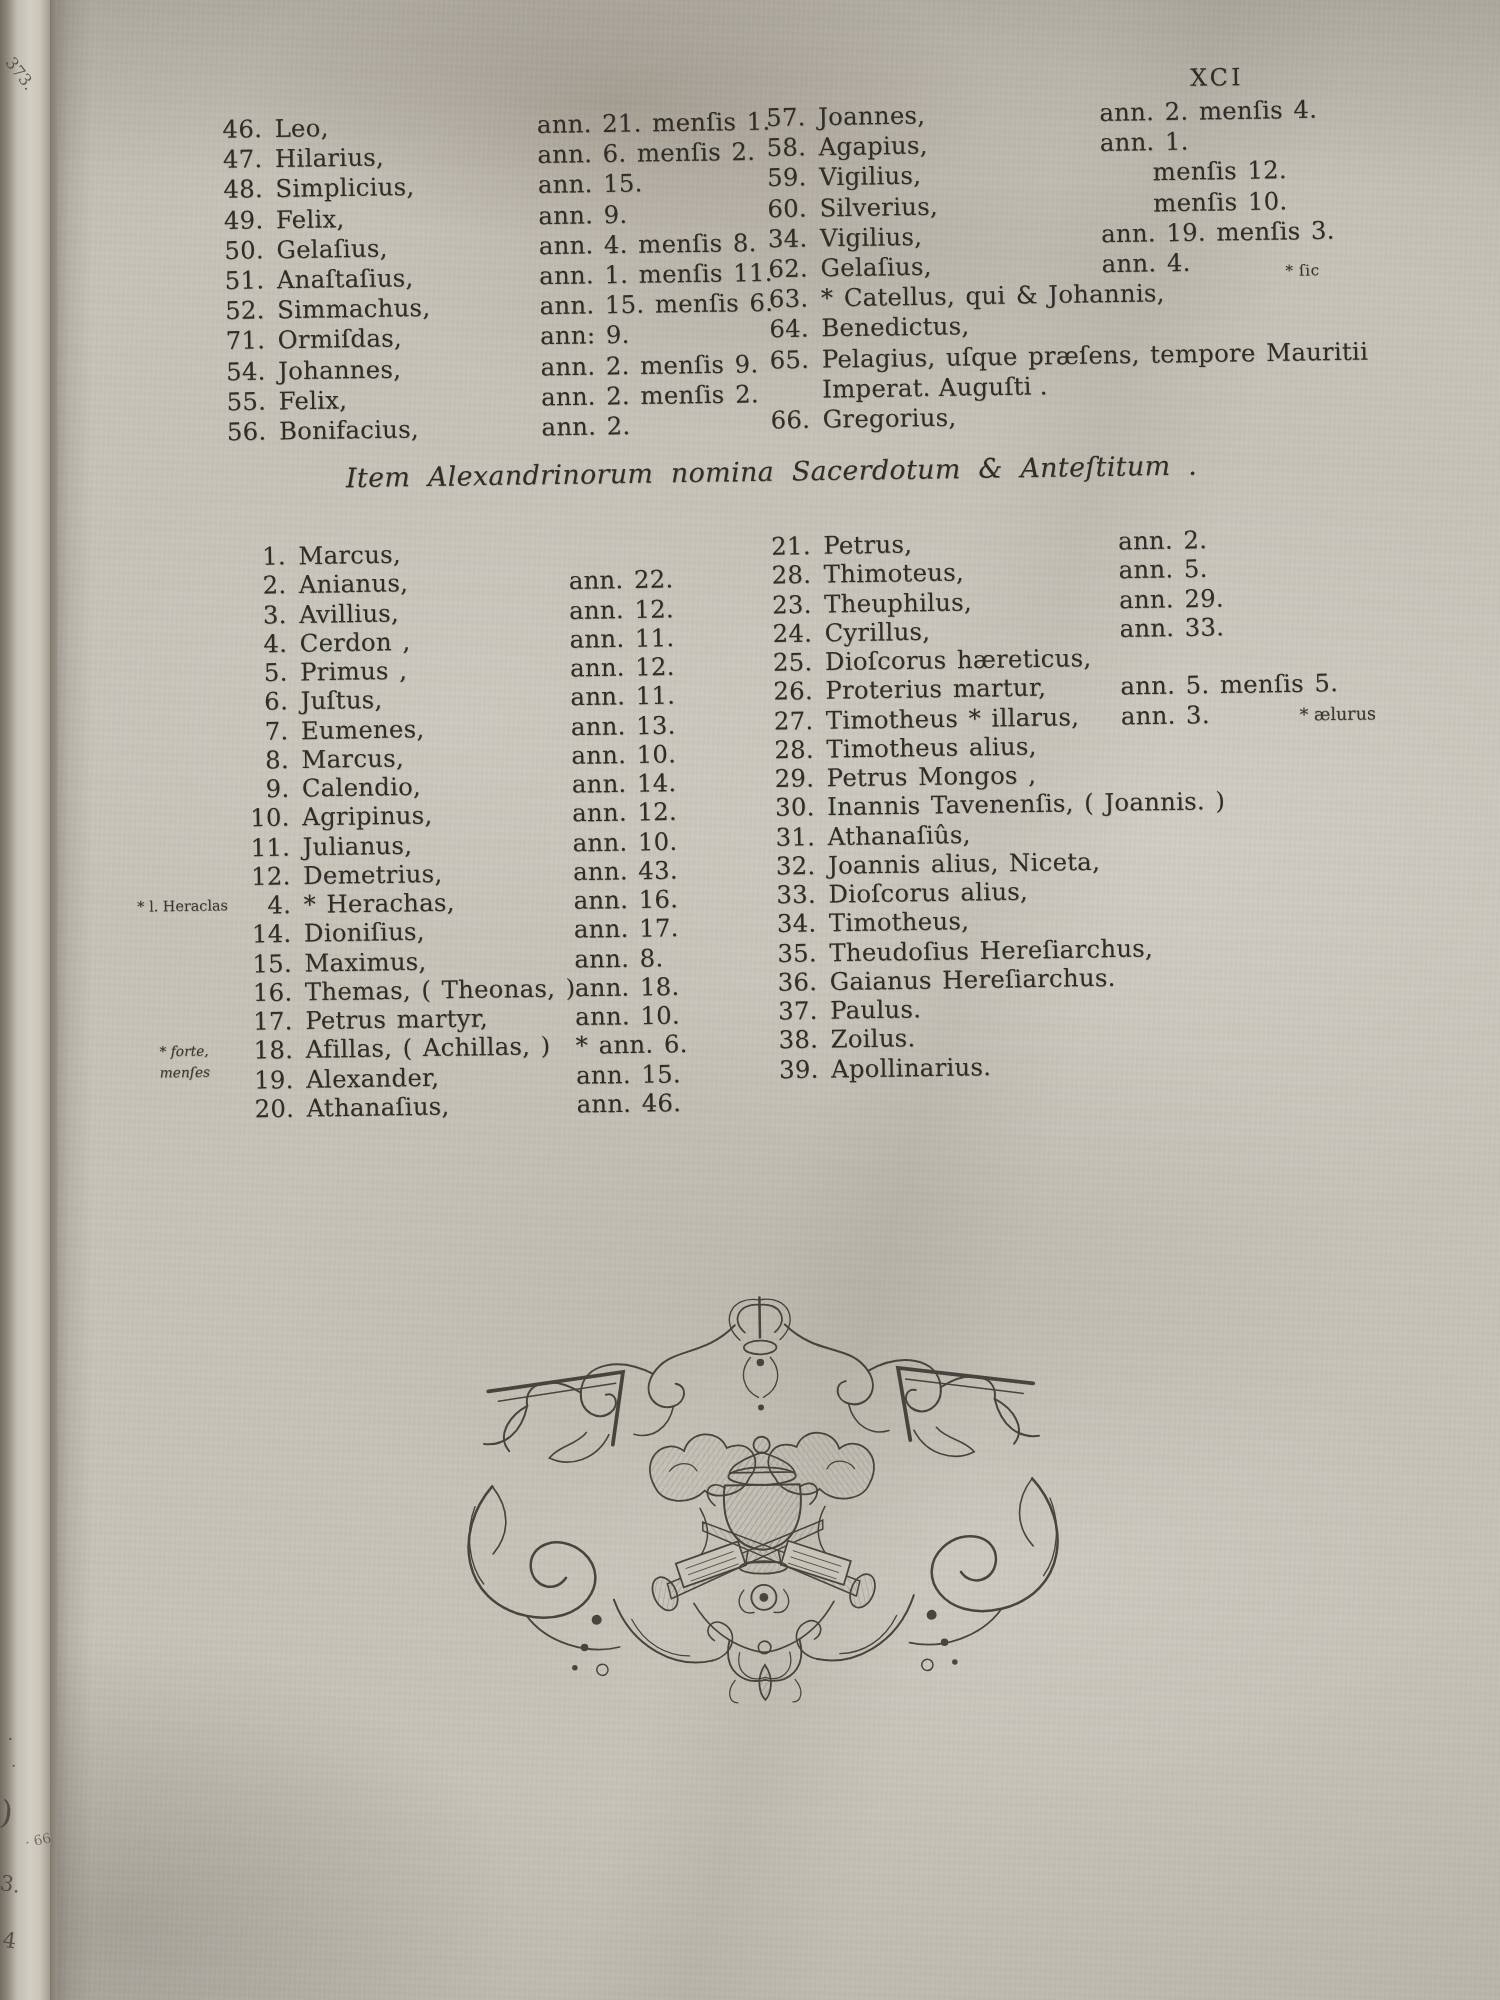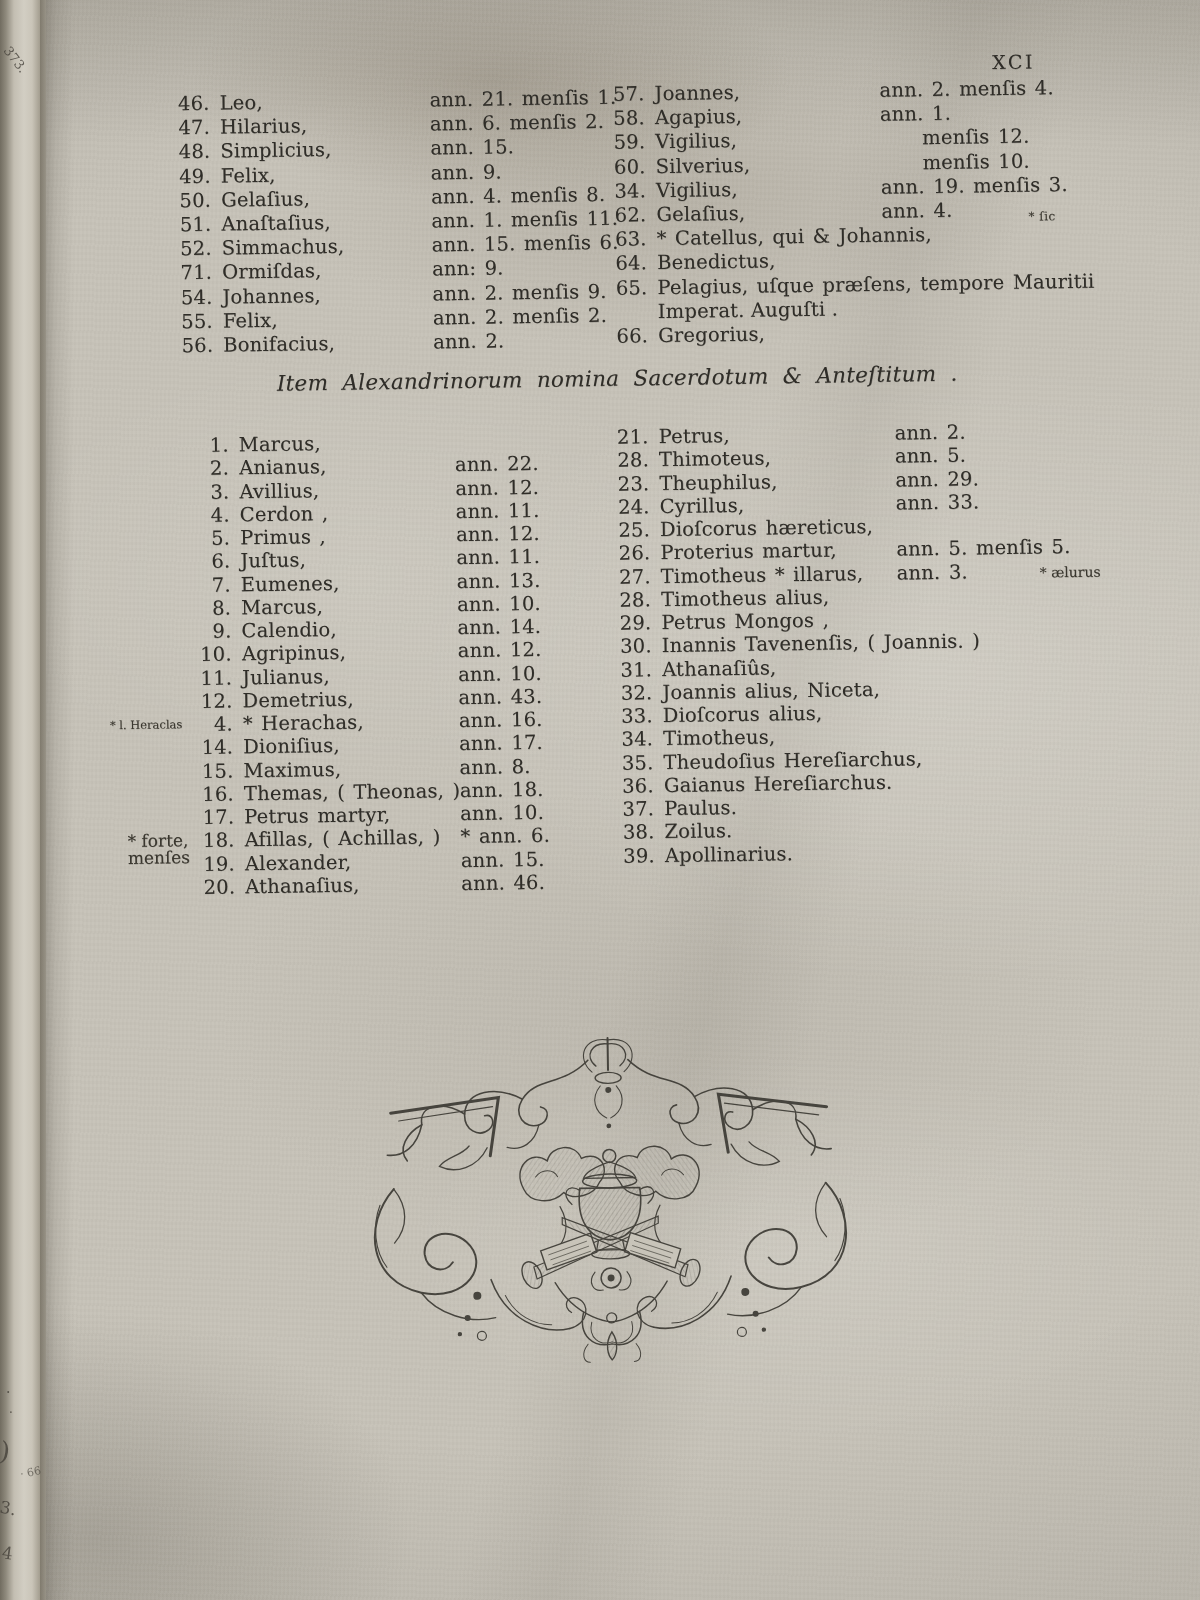--- a/index.html
+++ b/index.html
@@ -45,21 +45,21 @@
   }
   
   .content{
     position:absolute;inset:0;
     transform:rotate(-0.85deg);
     transform-origin:600px 800px;
     text-shadow:0.3px 0.4px 0.6px rgba(48,45,40,.35);
   }
   .pagenum{
     position:absolute;left:963px;top:57px;
-    font-size:19px;letter-spacing:2.5px;margin-left:40px;
+    font-size:19px;letter-spacing:2.5px;
   }
   .col{position:absolute;white-space:nowrap;font-size:19.5px;letter-spacing:.2px;}
   .col .row{position:relative;min-height:24.2px;line-height:24.2px;}
   .l2 .row{min-height:23.25px;line-height:23.25px;}
   .num{display:inline-block;width:37px;text-align:right;margin-right:10px;}
   .nm{word-spacing:2px;}
   .nm2{display:block;margin-left:47px;}
   .ann{position:absolute;left:257px;top:0;word-spacing:2px;}
   .l1l{left:183px;top:86px;width:430px;}
   .l1r{left:618px;top:83px;width:575px;}
@@ -70,21 +70,21 @@
   .l2r .ann{left:283px;}
   .heading{
     position:absolute;left:283px;top:366px;
     font-style:italic;font-size:21.5px;
     word-spacing:7px;letter-spacing:.3px;white-space:nowrap;
   }
   .mnote{position:absolute;color:#3a372f;}
   .mn-sic{left:1037px;top:216px;font-size:12px;letter-spacing:.5px;}
   .mn-aelurus{left:1043px;top:571px;font-size:14px;}
   .mn-heraclas{left:111px;top:711px;font-size:11.5px;}
-  .mn-forte{left:127px;top:826px;font-size:17px;line-height:17px;}
+  .mn-forte{left:127px;top:826px;font-size:11px;font-style:italic;line-height:17px;}
   
   .em{position:absolute;color:#45413a;opacity:.8;}
   .em1{left:1px;top:52px;font-size:13px;transform:rotate(52deg);}
   .em2{left:6px;top:1384px;font-size:14px;}
   .em3{left:9px;top:1406px;font-size:12px;}
   .em4{left:0px;top:1436px;font-size:26px;transform:rotate(8deg);}
   .em5{left:0px;top:1498px;font-size:17px;transform:rotate(10deg);}
   .em6{left:2px;top:1543px;font-size:17px;transform:rotate(8deg);}
   .em7{left:20px;top:1466px;font-size:11px;transform:rotate(-12deg);opacity:.65;}
   

